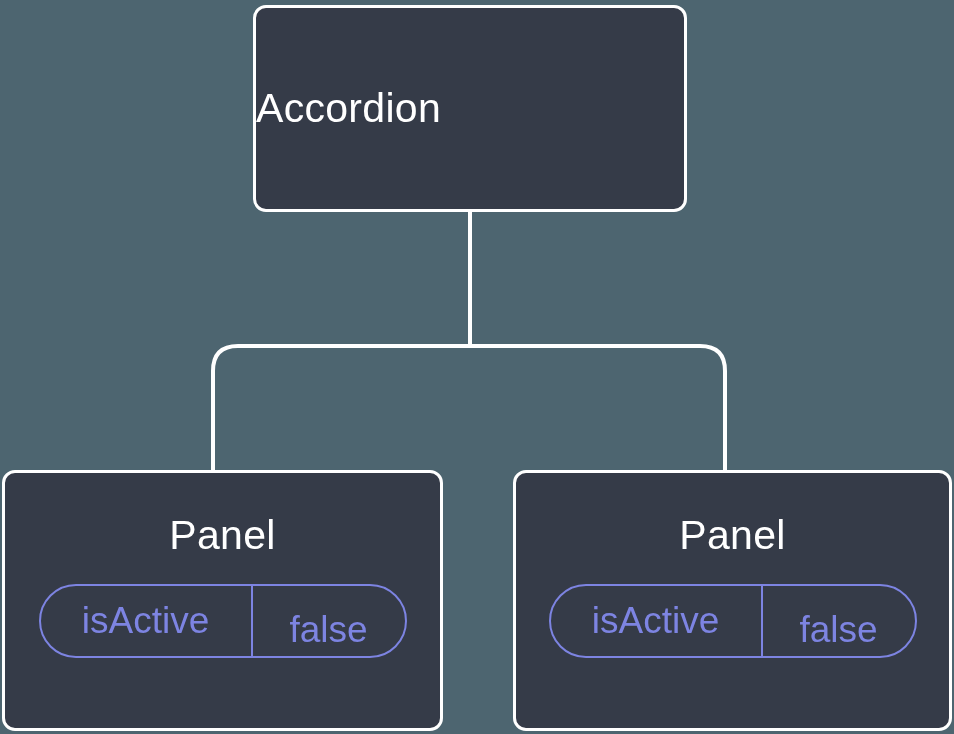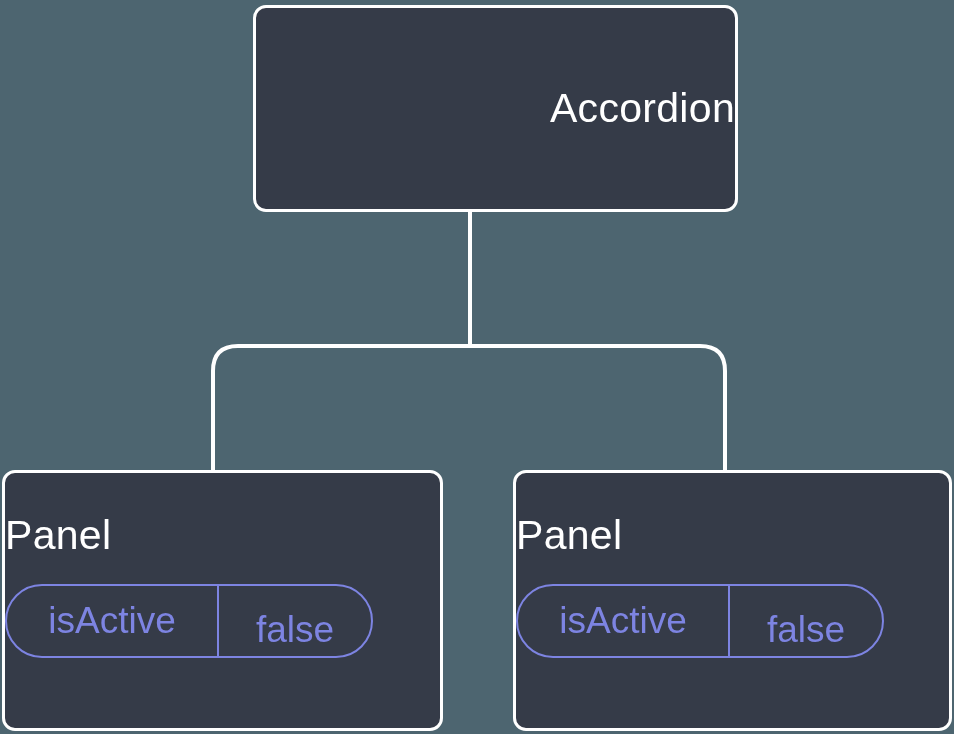--- a/index.html
+++ b/index.html
@@ -35,43 +35,43 @@
   .node-label {
     font-size: 41px;
     font-weight: 500;
     color: var(--node-text);
     letter-spacing: 0.3px;
     line-height: 1;
   }
   .root {
     left: 253px;
     top: 5px;
-    width: 485px;
+    width: 434px;
     height: 207px;
     display: flex;
     align-items: center;
-    justify-content: flex-end;
+    justify-content: flex-start;
   }
   .connectors {
     position: absolute;
     left: 0;
     top: 0;
     width: 954px;
     height: 734px;
     pointer-events: none;
   }
   .connectors path {
     stroke: var(--node-border);
     stroke-width: 4;
     fill: none;
   }
   .panel {
     display: flex;
     flex-direction: column;
-    align-items: flex-start;
+    align-items: center;
   }
   .panel-1 { left: 2px;   top: 470px; width: 441px; height: 261px; }
   .panel-2 { left: 513px; top: 470px; width: 439px; height: 261px; }
   .panel .node-label { margin-top: 42px; }
   .state-pill {
     margin-top: 28px;
     width: 368px;
     height: 74px;
     border: 2px solid var(--accent);
     border-radius: 51px;

